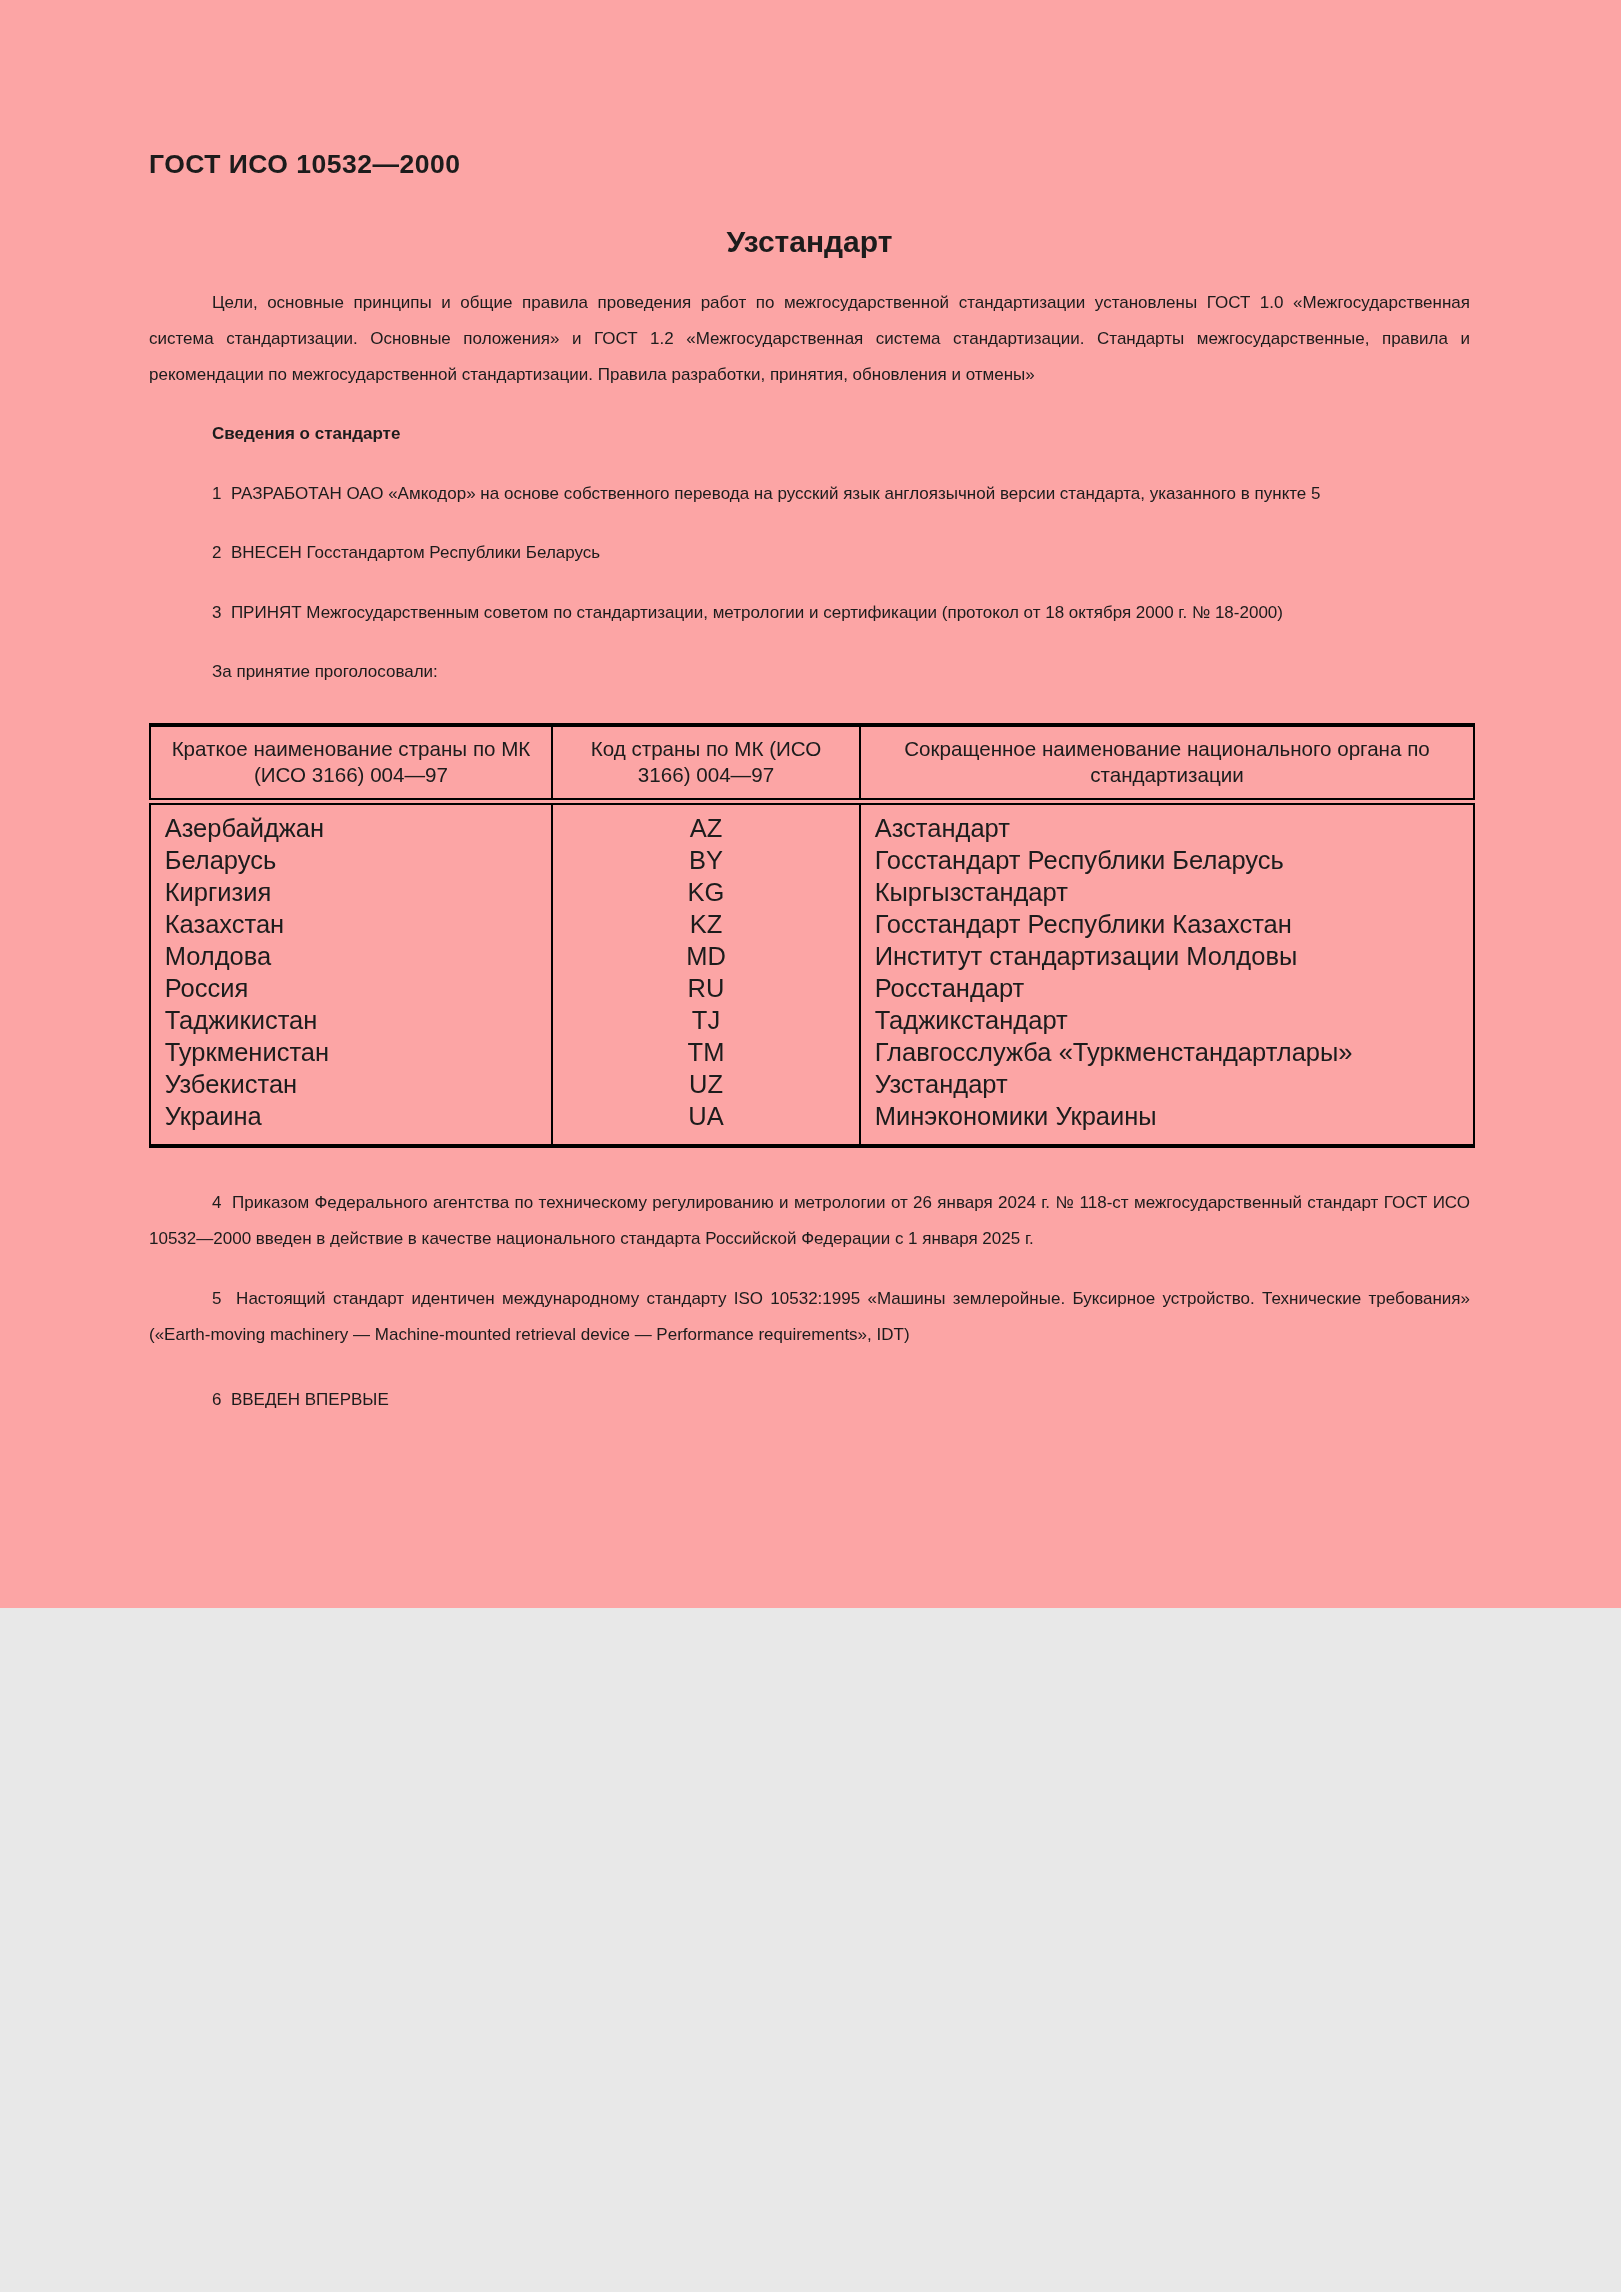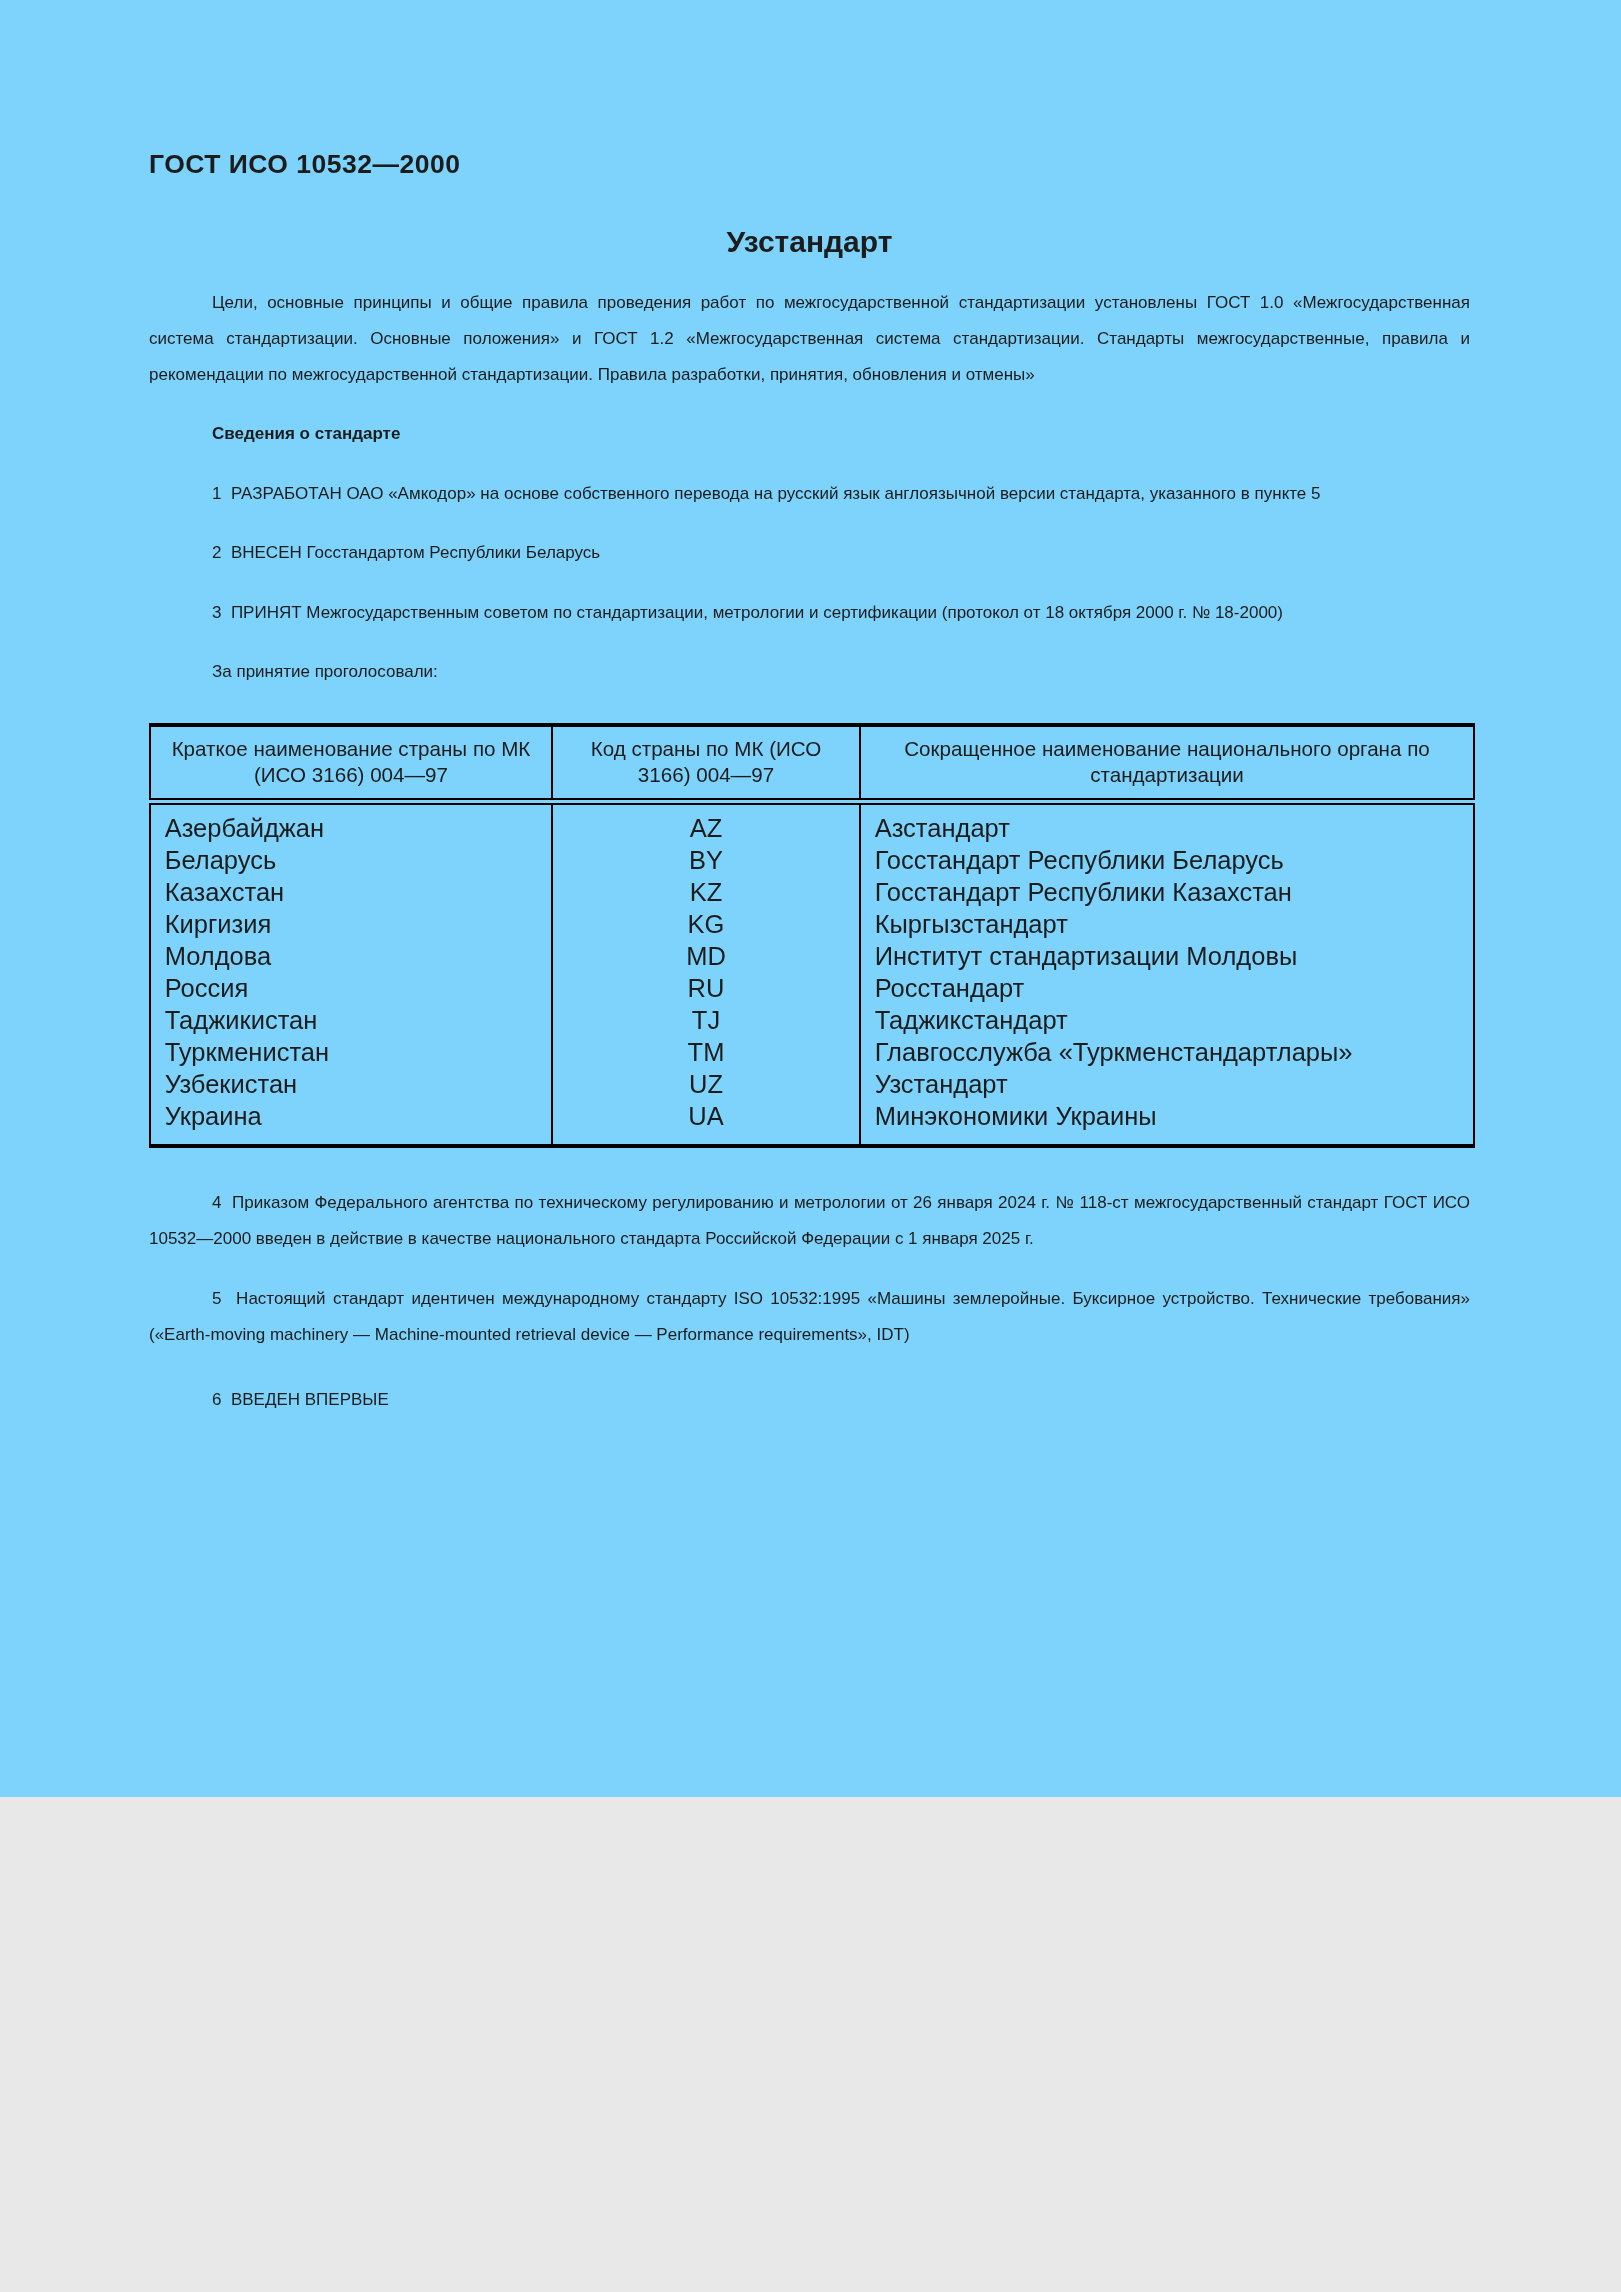--- a/index.html
+++ b/index.html
@@ -1,21 +1,21 @@
 <!DOCTYPE html>
 <html lang="ru"><head>
 <meta charset="utf-8">
 <style>
   html, body { margin: 0; padding: 0; background: #e8e8e8; }
   .page {
     position: relative;
     width: 1621px;
-    height: 1797px;
+    height: 1608px;
     margin: 0 auto;
-    background: #7dd3fc;
+    background: #fca5a5;
     color: #1c1c1c;
     font-family: "Liberation Sans", sans-serif;
     box-sizing: border-box;
     padding: 149px 151px 0 149px;
     overflow: hidden;
   }
   .doc-code {
     font-size: 26.5px;
     font-weight: bold;
     letter-spacing: 0.5px;
@@ -114,28 +114,28 @@
         <td>Азербайджан</td>
         <td class="code">AZ</td>
         <td class="org">Азстандарт</td>
       </tr>
       <tr>
         <td>Беларусь</td>
         <td class="code">BY</td>
         <td class="org">Госстандарт Республики Беларусь</td>
       </tr>
       <tr>
+        <td>Киргизия</td>
+        <td class="code">KG</td>
+        <td class="org">Кыргызстандарт</td>
+      </tr>
+      <tr>
         <td>Казахстан</td>
         <td class="code">KZ</td>
         <td class="org">Госстандарт Республики Казахстан</td>
-      </tr>
-      <tr>
-        <td>Киргизия</td>
-        <td class="code">KG</td>
-        <td class="org">Кыргызстандарт</td>
       </tr>
       <tr>
         <td>Молдова</td>
         <td class="code">MD</td>
         <td class="org">Институт стандартизации Молдовы</td>
       </tr>
       <tr>
         <td>Россия</td>
         <td class="code">RU</td>
         <td class="org">Росстандарт</td>

